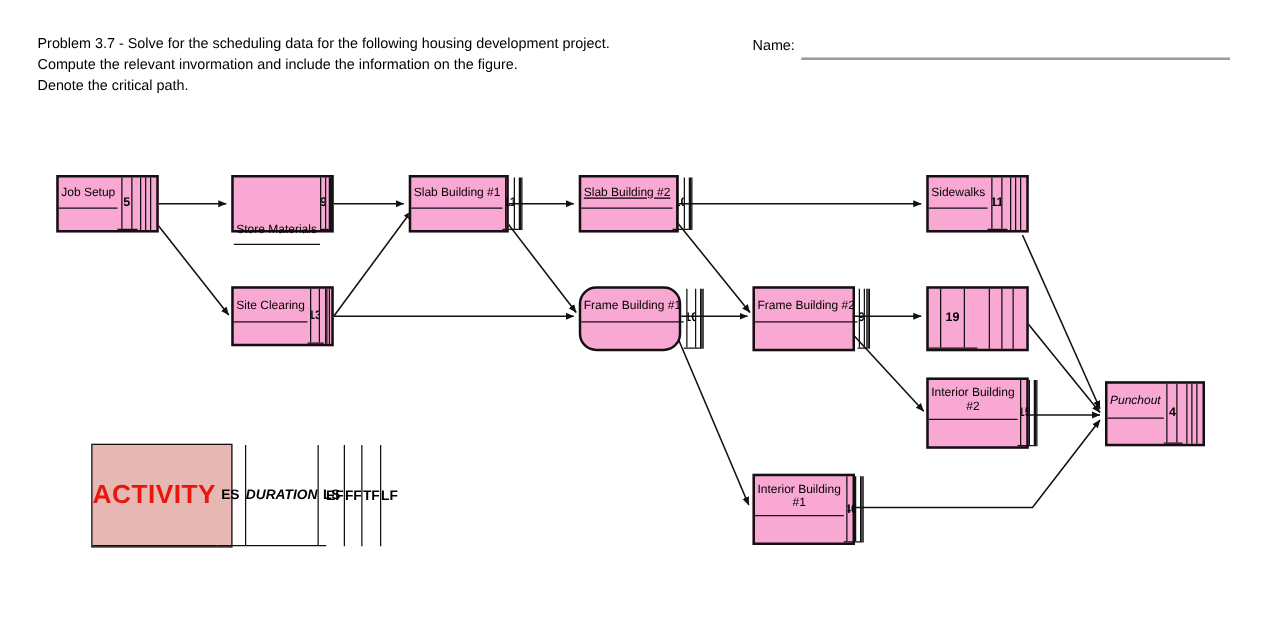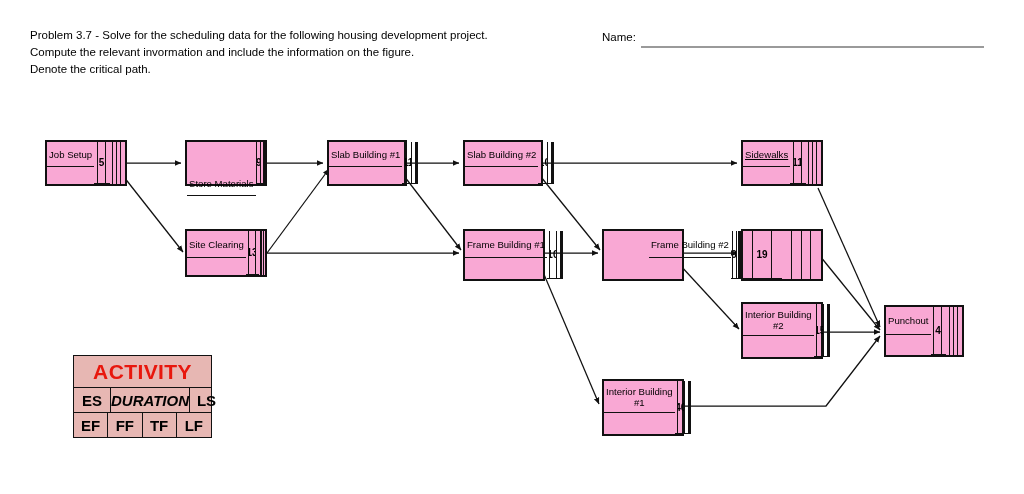--- a/index.html
+++ b/index.html
@@ -60,38 +60,38 @@
   
   .node .row.mid .cell.es{flex:0 0 25%;}
   .node .row.mid .cell.dur{flex:1 1 auto;}
   .node .row.mid .cell.ls{flex:0 0 25%;}
   
   .node .row.bot .cell{flex:1 1 25%;}
 
   
   .legend{
     position:absolute;
-    left:73px;top:355px;width:139px;height:83px;
+    left:73px;top:355px;width:113px;height:83px;
     box-sizing:border-box;
     border:1.6px solid #111;
     background:#e7b7b3;
-    display:flex;flex-direction:column;
+    display:flex;
     z-index:3;
   }
   .legend .lg-title{
     flex:0 0 31px;
     display:flex;align-items:center;justify-content:center;
     color:#e8170d;font-weight:bold;font-size:21px;letter-spacing:.4px;
     border-bottom:1.3px solid #111;
   }
   .legend .lg-row{display:flex;flex:1 1 0;min-height:0;}
   .legend .lg-row.r1{border-bottom:1.3px solid #111;}
   .legend .lg-cell{
     display:flex;align-items:center;justify-content:center;
-    font-weight:bold;font-size:15px;
+    font-weight:bold;font-size:11px;
     border-right:1.3px solid #111;
     box-sizing:border-box;
   }
   .legend .lg-cell:last-child{border-right:none;}
   .legend .lg-row.r1 .lg-cell.a{flex:0 0 27%;}
   .legend .lg-row.r1 .lg-cell.b{flex:1 1 auto;font-style:italic;}
   .legend .lg-row.r1 .lg-cell.c{flex:0 0 24%;}
   .legend .lg-row.r2 .lg-cell{flex:1 1 25%;}
 </style>
 </head>
@@ -188,35 +188,35 @@
           <div class="cell ls"></div>
         </div>
         <div class="row bot">
           <div class="cell ef"></div>
           <div class="cell ff"></div>
           <div class="cell tf"></div>
           <div class="cell lf"></div>
         </div>
       </div>
       <div class="node" style="left: 463px; top: 140px; width: 80px; height: 46px;">
-        <div class="title" style="height: 20px;">Slab Building #2</div>
+        <div class="title" style="height: 20px; text-decoration: underline;">Slab Building #2</div>
         <div class="row mid">
           <div class="cell es"></div>
           <div class="cell dur">10</div>
           <div class="cell ls"></div>
         </div>
         <div class="row bot">
           <div class="cell ef"></div>
           <div class="cell ff"></div>
           <div class="cell tf"></div>
           <div class="cell lf"></div>
         </div>
       </div>
       <div class="node" style="left: 741px; top: 140px; width: 82px; height: 46px;">
-        <div class="title" style="height: 20px; text-decoration: underline;">Sidewalks</div>
+        <div class="title" style="height: 20px;">Sidewalks</div>
         <div class="row mid">
           <div class="cell es"></div>
           <div class="cell dur">11</div>
           <div class="cell ls"></div>
         </div>
         <div class="row bot">
           <div class="cell ef"></div>
           <div class="cell ff"></div>
           <div class="cell tf"></div>
           <div class="cell lf"></div>
@@ -229,35 +229,35 @@
           <div class="cell dur">13</div>
           <div class="cell ls"></div>
         </div>
         <div class="row bot">
           <div class="cell ef"></div>
           <div class="cell ff"></div>
           <div class="cell tf"></div>
           <div class="cell lf"></div>
         </div>
       </div>
-      <div class="node" style="left: 463px; top: 229px; width: 82px; height: 52px;">
+      <div class="node" style="left: 463px; top: 229px; width: 82px; height: 52px; border-radius: 14px;">
         <div class="title" style="height: 22px;">Frame Building #1</div>
         <div class="row mid">
           <div class="cell es"></div>
           <div class="cell dur">10</div>
           <div class="cell ls"></div>
         </div>
         <div class="row bot">
           <div class="cell ef"></div>
           <div class="cell ff"></div>
           <div class="cell tf"></div>
           <div class="cell lf"></div>
         </div>
       </div>
-      <div class="node" style="left: 602px; top: 229px; width: 82px; height: 52px; padding-left: 45px;">
+      <div class="node" style="left: 602px; top: 229px; width: 82px; height: 52px;">
         <div class="title" style="height: 22px;">Frame Building #2</div>
         <div class="row mid">
           <div class="cell es"></div>
           <div class="cell dur">9</div>
           <div class="cell ls"></div>
         </div>
         <div class="row bot">
           <div class="cell ef"></div>
           <div class="cell ff"></div>
           <div class="cell tf"></div>
@@ -286,21 +286,21 @@
           <div class="cell ls"></div>
         </div>
         <div class="row bot">
           <div class="cell ef"></div>
           <div class="cell ff"></div>
           <div class="cell tf"></div>
           <div class="cell lf"></div>
         </div>
       </div>
       <div class="node" style="left: 884px; top: 305px; width: 80px; height: 52px;">
-        <div class="title" style="height: 23px;">Punchout</div>
+        <div class="title" style="height: 23px; font-style: italic;">Punchout</div>
         <div class="row mid">
           <div class="cell es"></div>
           <div class="cell dur">4</div>
           <div class="cell ls"></div>
         </div>
         <div class="row bot">
           <div class="cell ef"></div>
           <div class="cell ff"></div>
           <div class="cell tf"></div>
           <div class="cell lf"></div>

